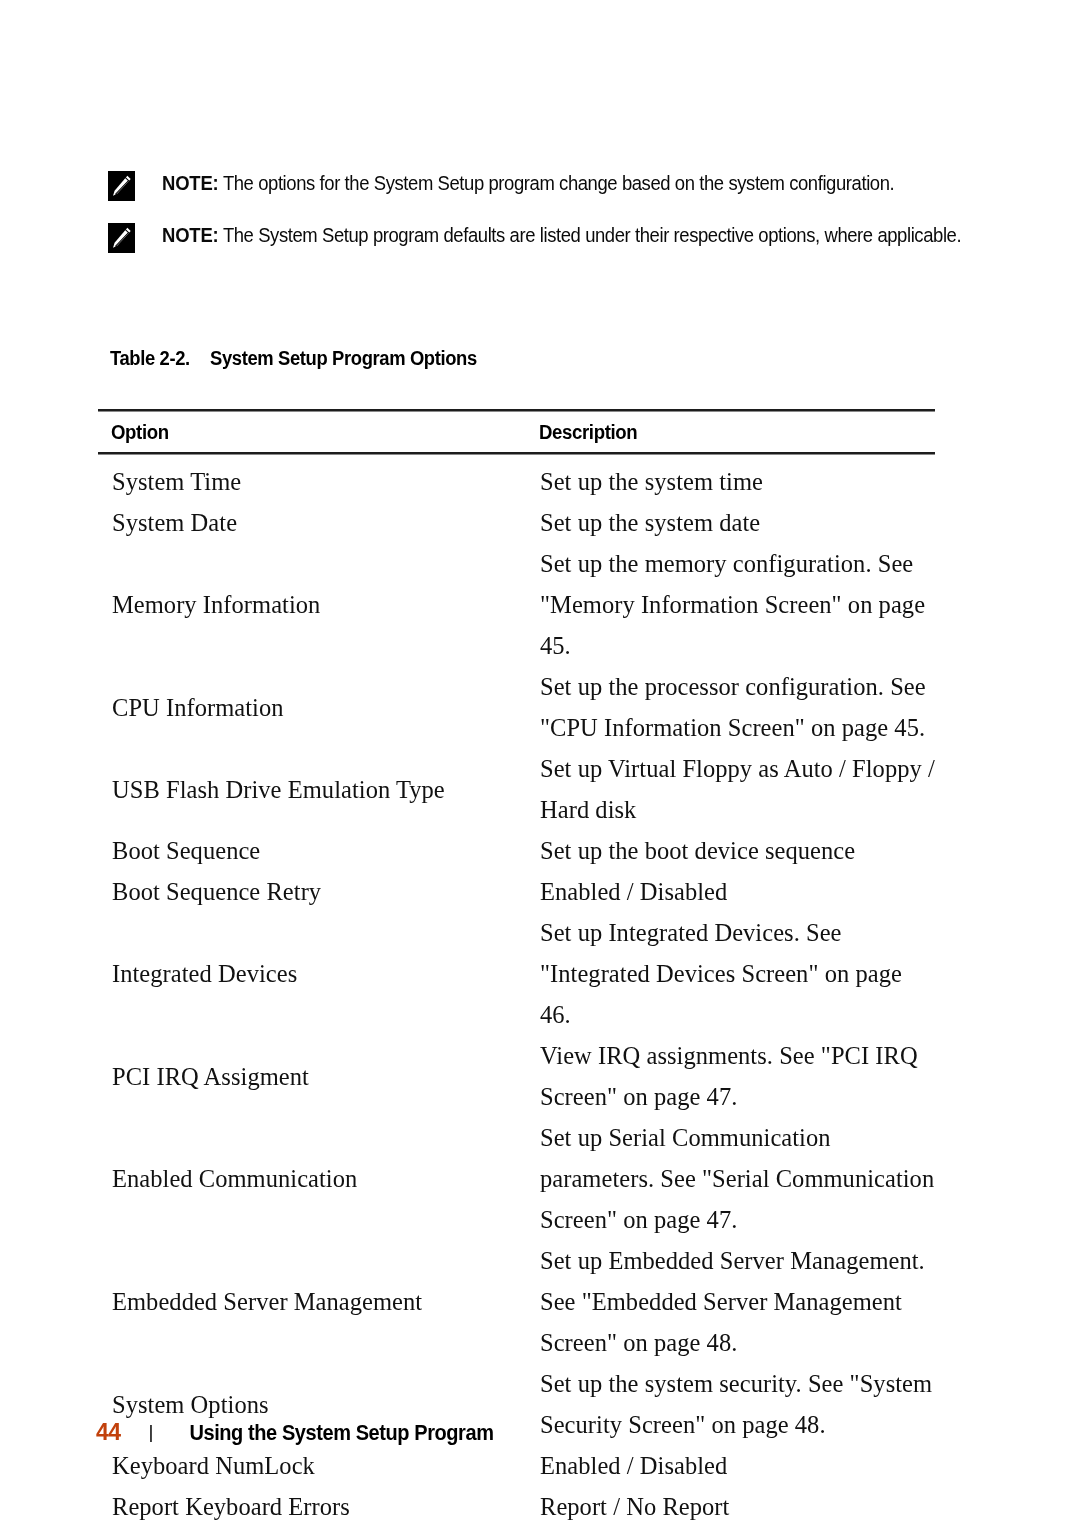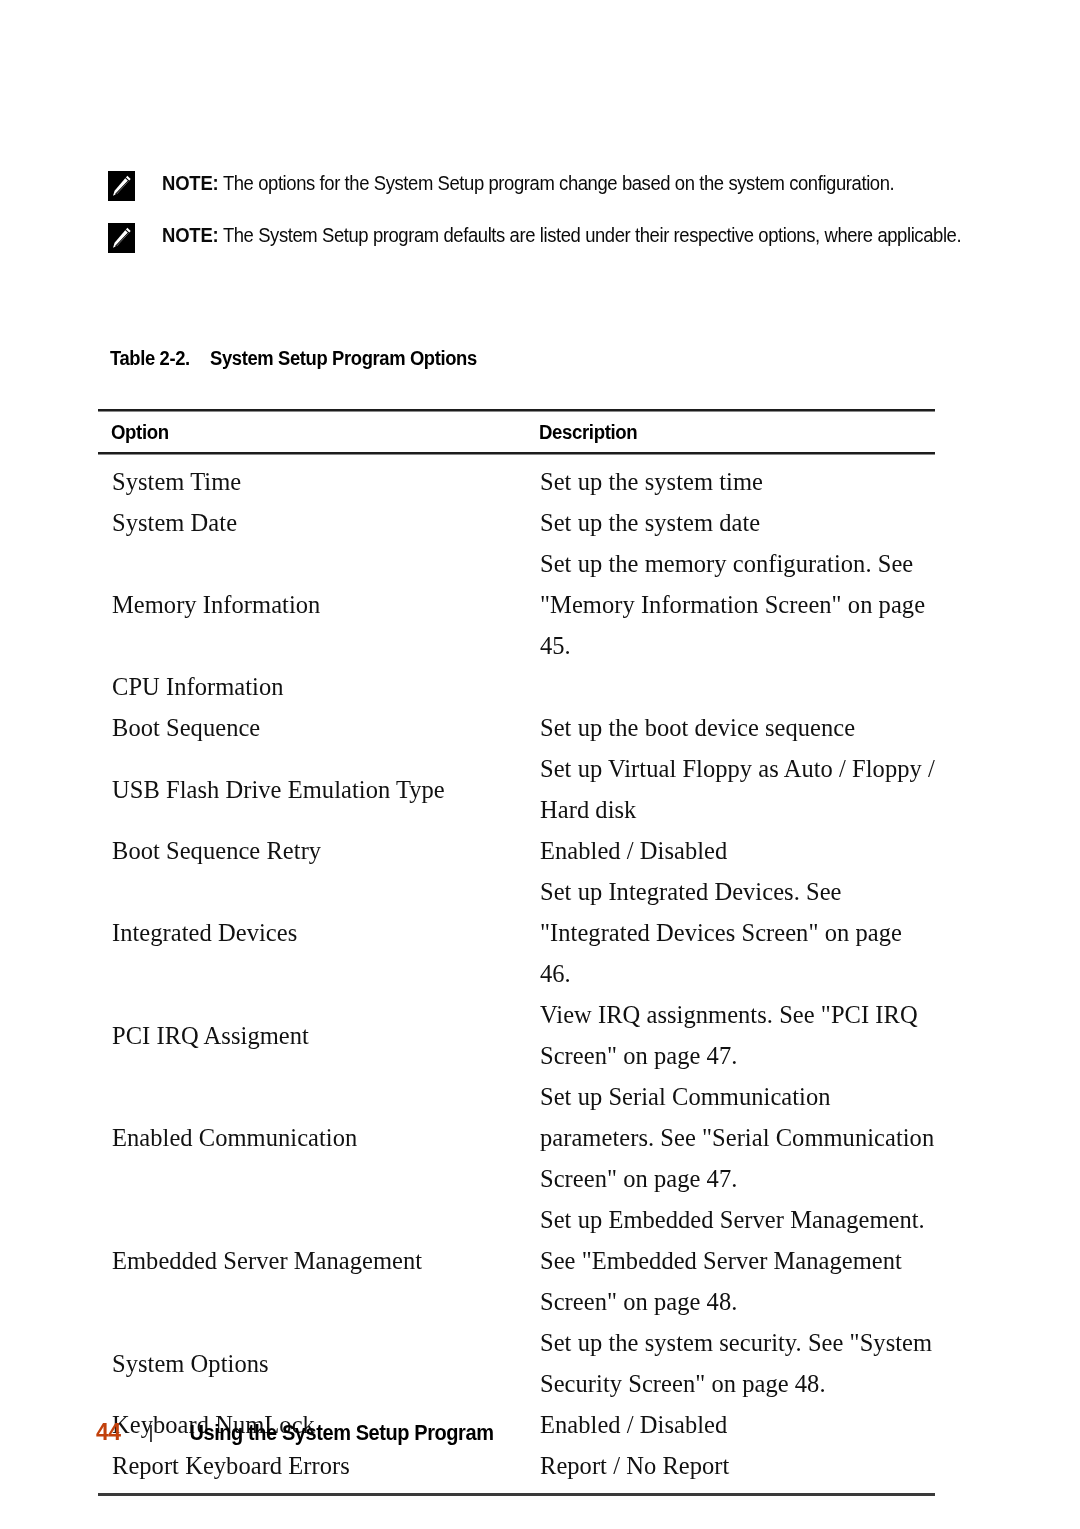--- a/index.html
+++ b/index.html
@@ -215,28 +215,29 @@
         <div class="row">
           <div class="cell cell-option">System Date</div>
           <div class="cell cell-desc">Set up the system date</div>
         </div>
         <div class="row">
           <div class="cell cell-option">Memory Information</div>
           <div class="cell cell-desc">Set up the memory configuration. See "Memory Information Screen" on page 45.</div>
         </div>
         <div class="row">
           <div class="cell cell-option">CPU Information</div>
+          <div class="cell cell-desc">Set up the processor configuration. See "CPU Information Screen" on page 45.</div>
+        </div>
+        <div class="row">
+          <div class="cell cell-option">USB Flash Drive Emulation Type</div>
+          <div class="cell cell-desc">Set up Virtual Floppy as Auto / Floppy / Hard disk</div>
         </div>
         <div class="row">
           <div class="cell cell-option">Boot Sequence</div>
           <div class="cell cell-desc">Set up the boot device sequence</div>
-        </div>
-        <div class="row">
-          <div class="cell cell-option">USB Flash Drive Emulation Type</div>
-          <div class="cell cell-desc">Set up Virtual Floppy as Auto / Floppy / Hard disk</div>
         </div>
         <div class="row">
           <div class="cell cell-option">Boot Sequence Retry</div>
           <div class="cell cell-desc">Enabled / Disabled</div>
         </div>
         <div class="row">
           <div class="cell cell-option">Integrated Devices</div>
           <div class="cell cell-desc">Set up Integrated Devices. See "Integrated Devices Screen" on page 46.</div>
         </div>
         <div class="row">

